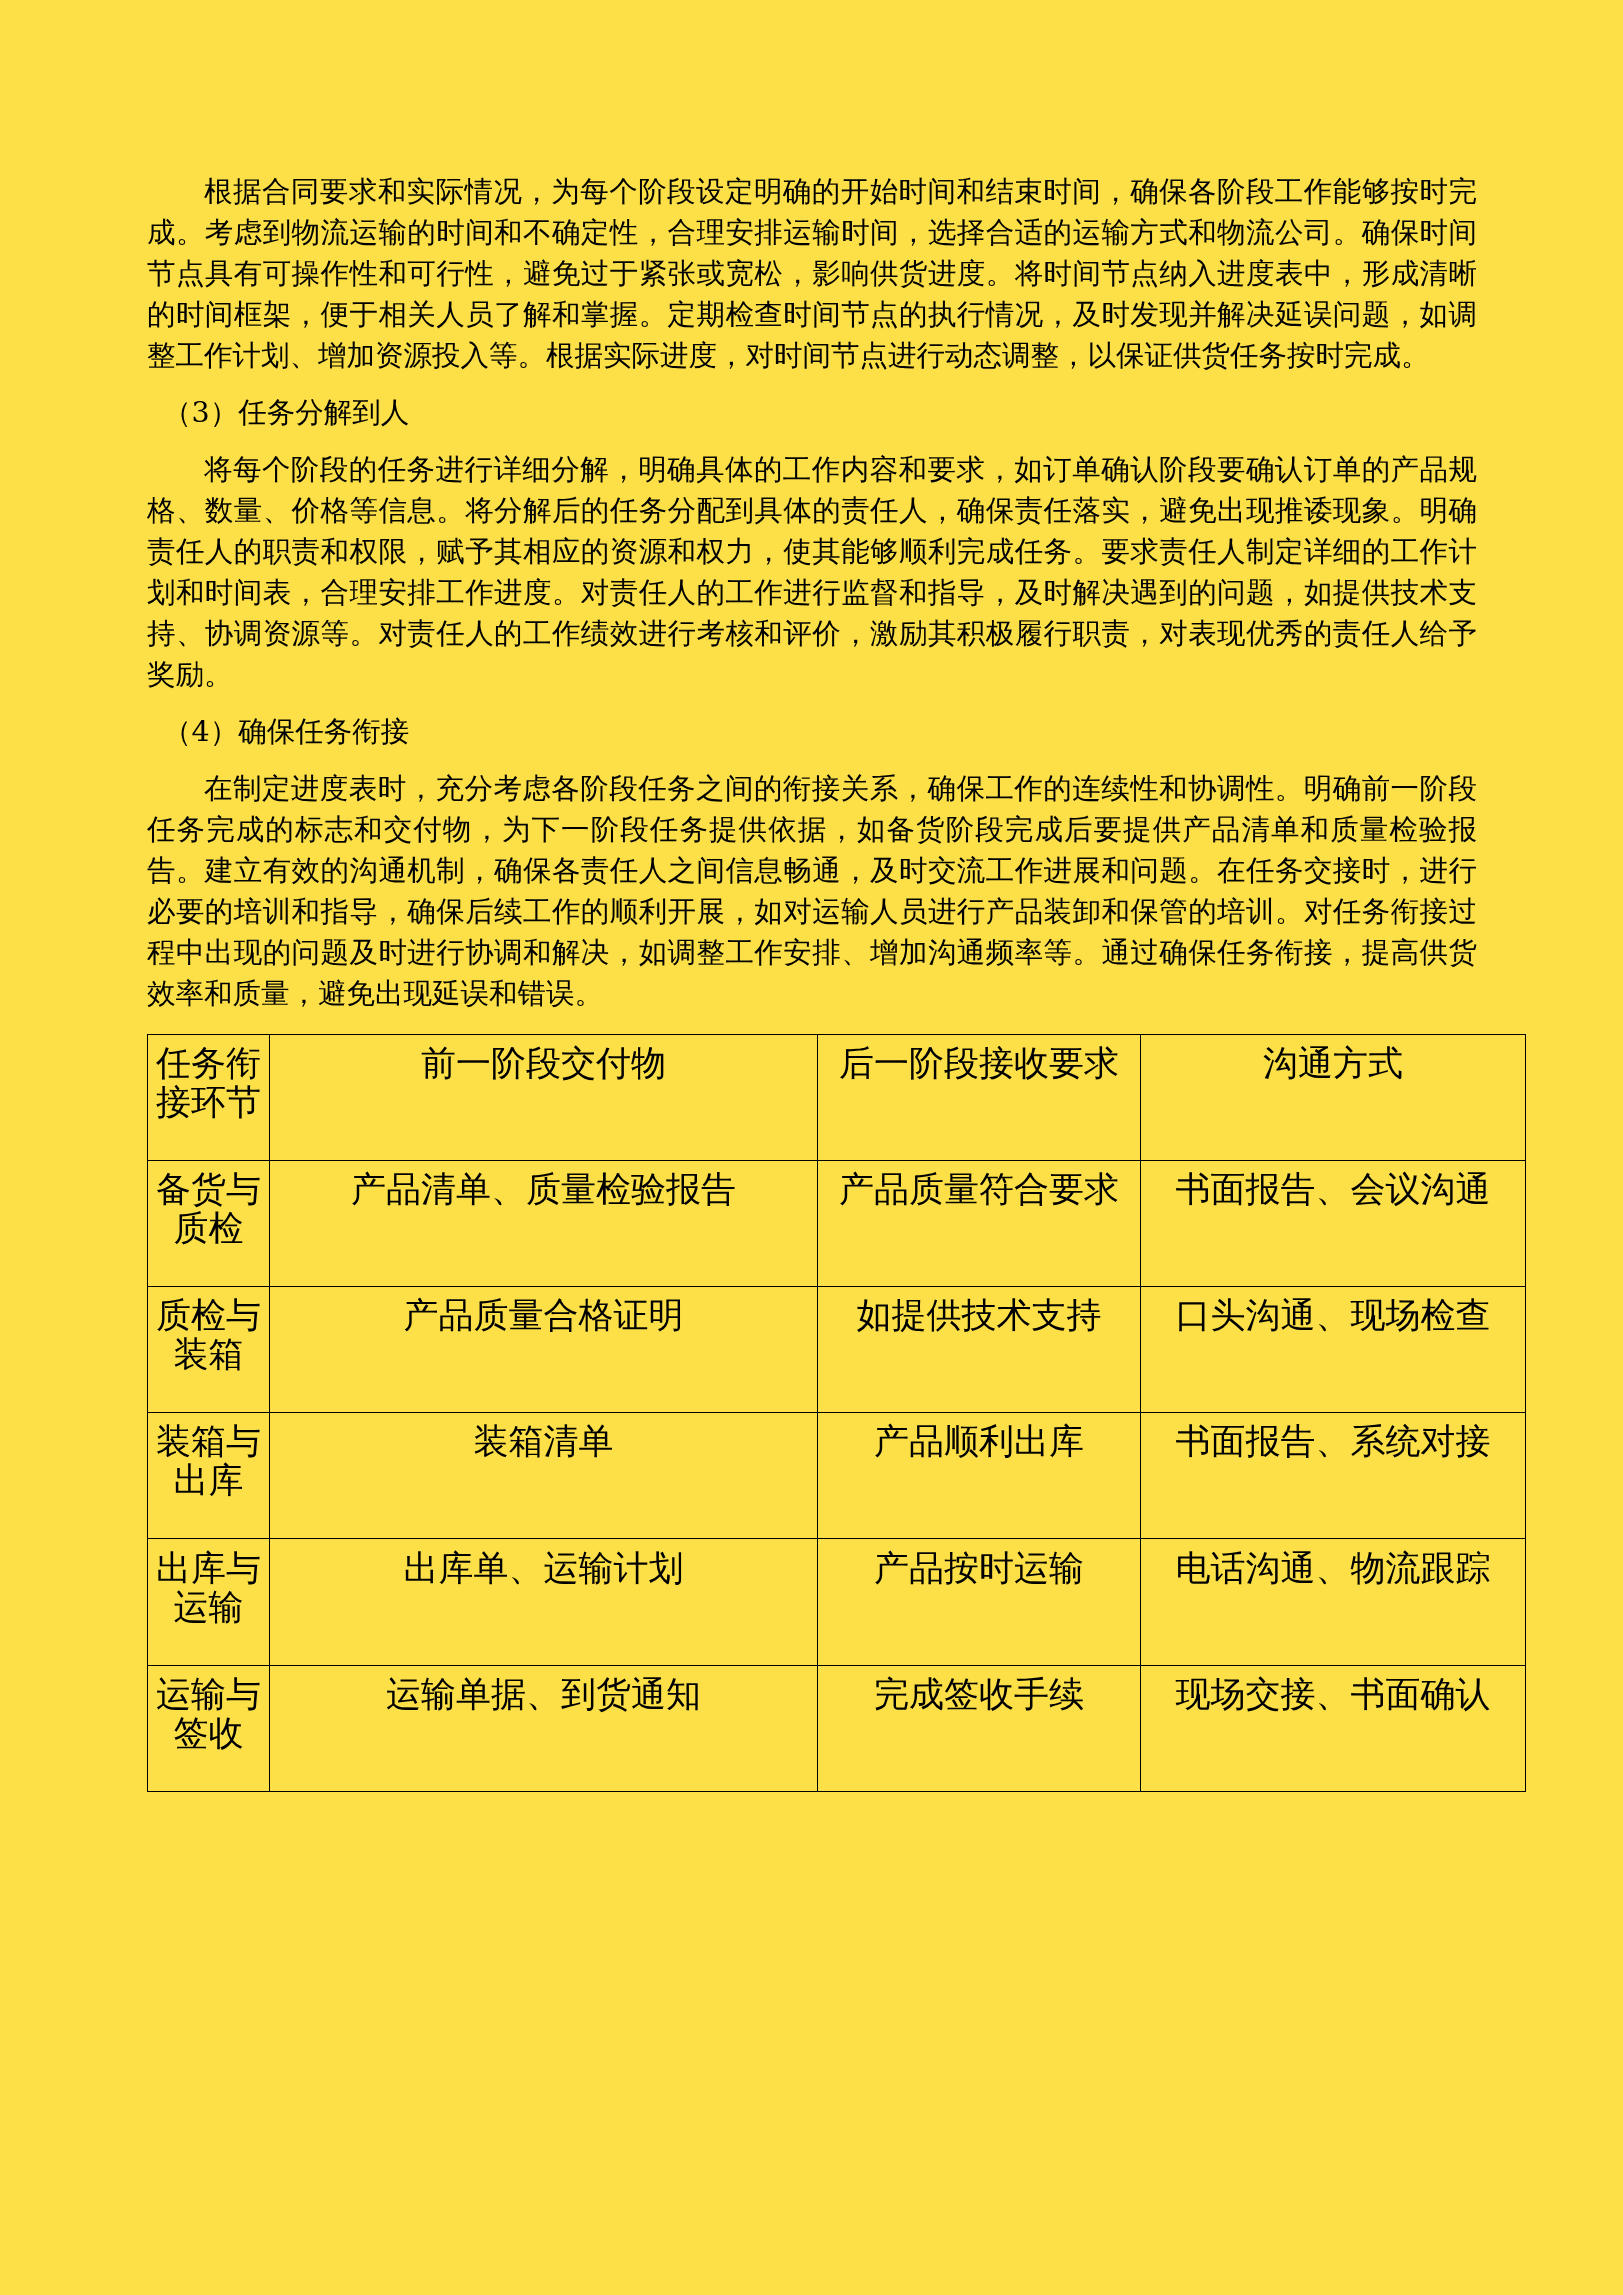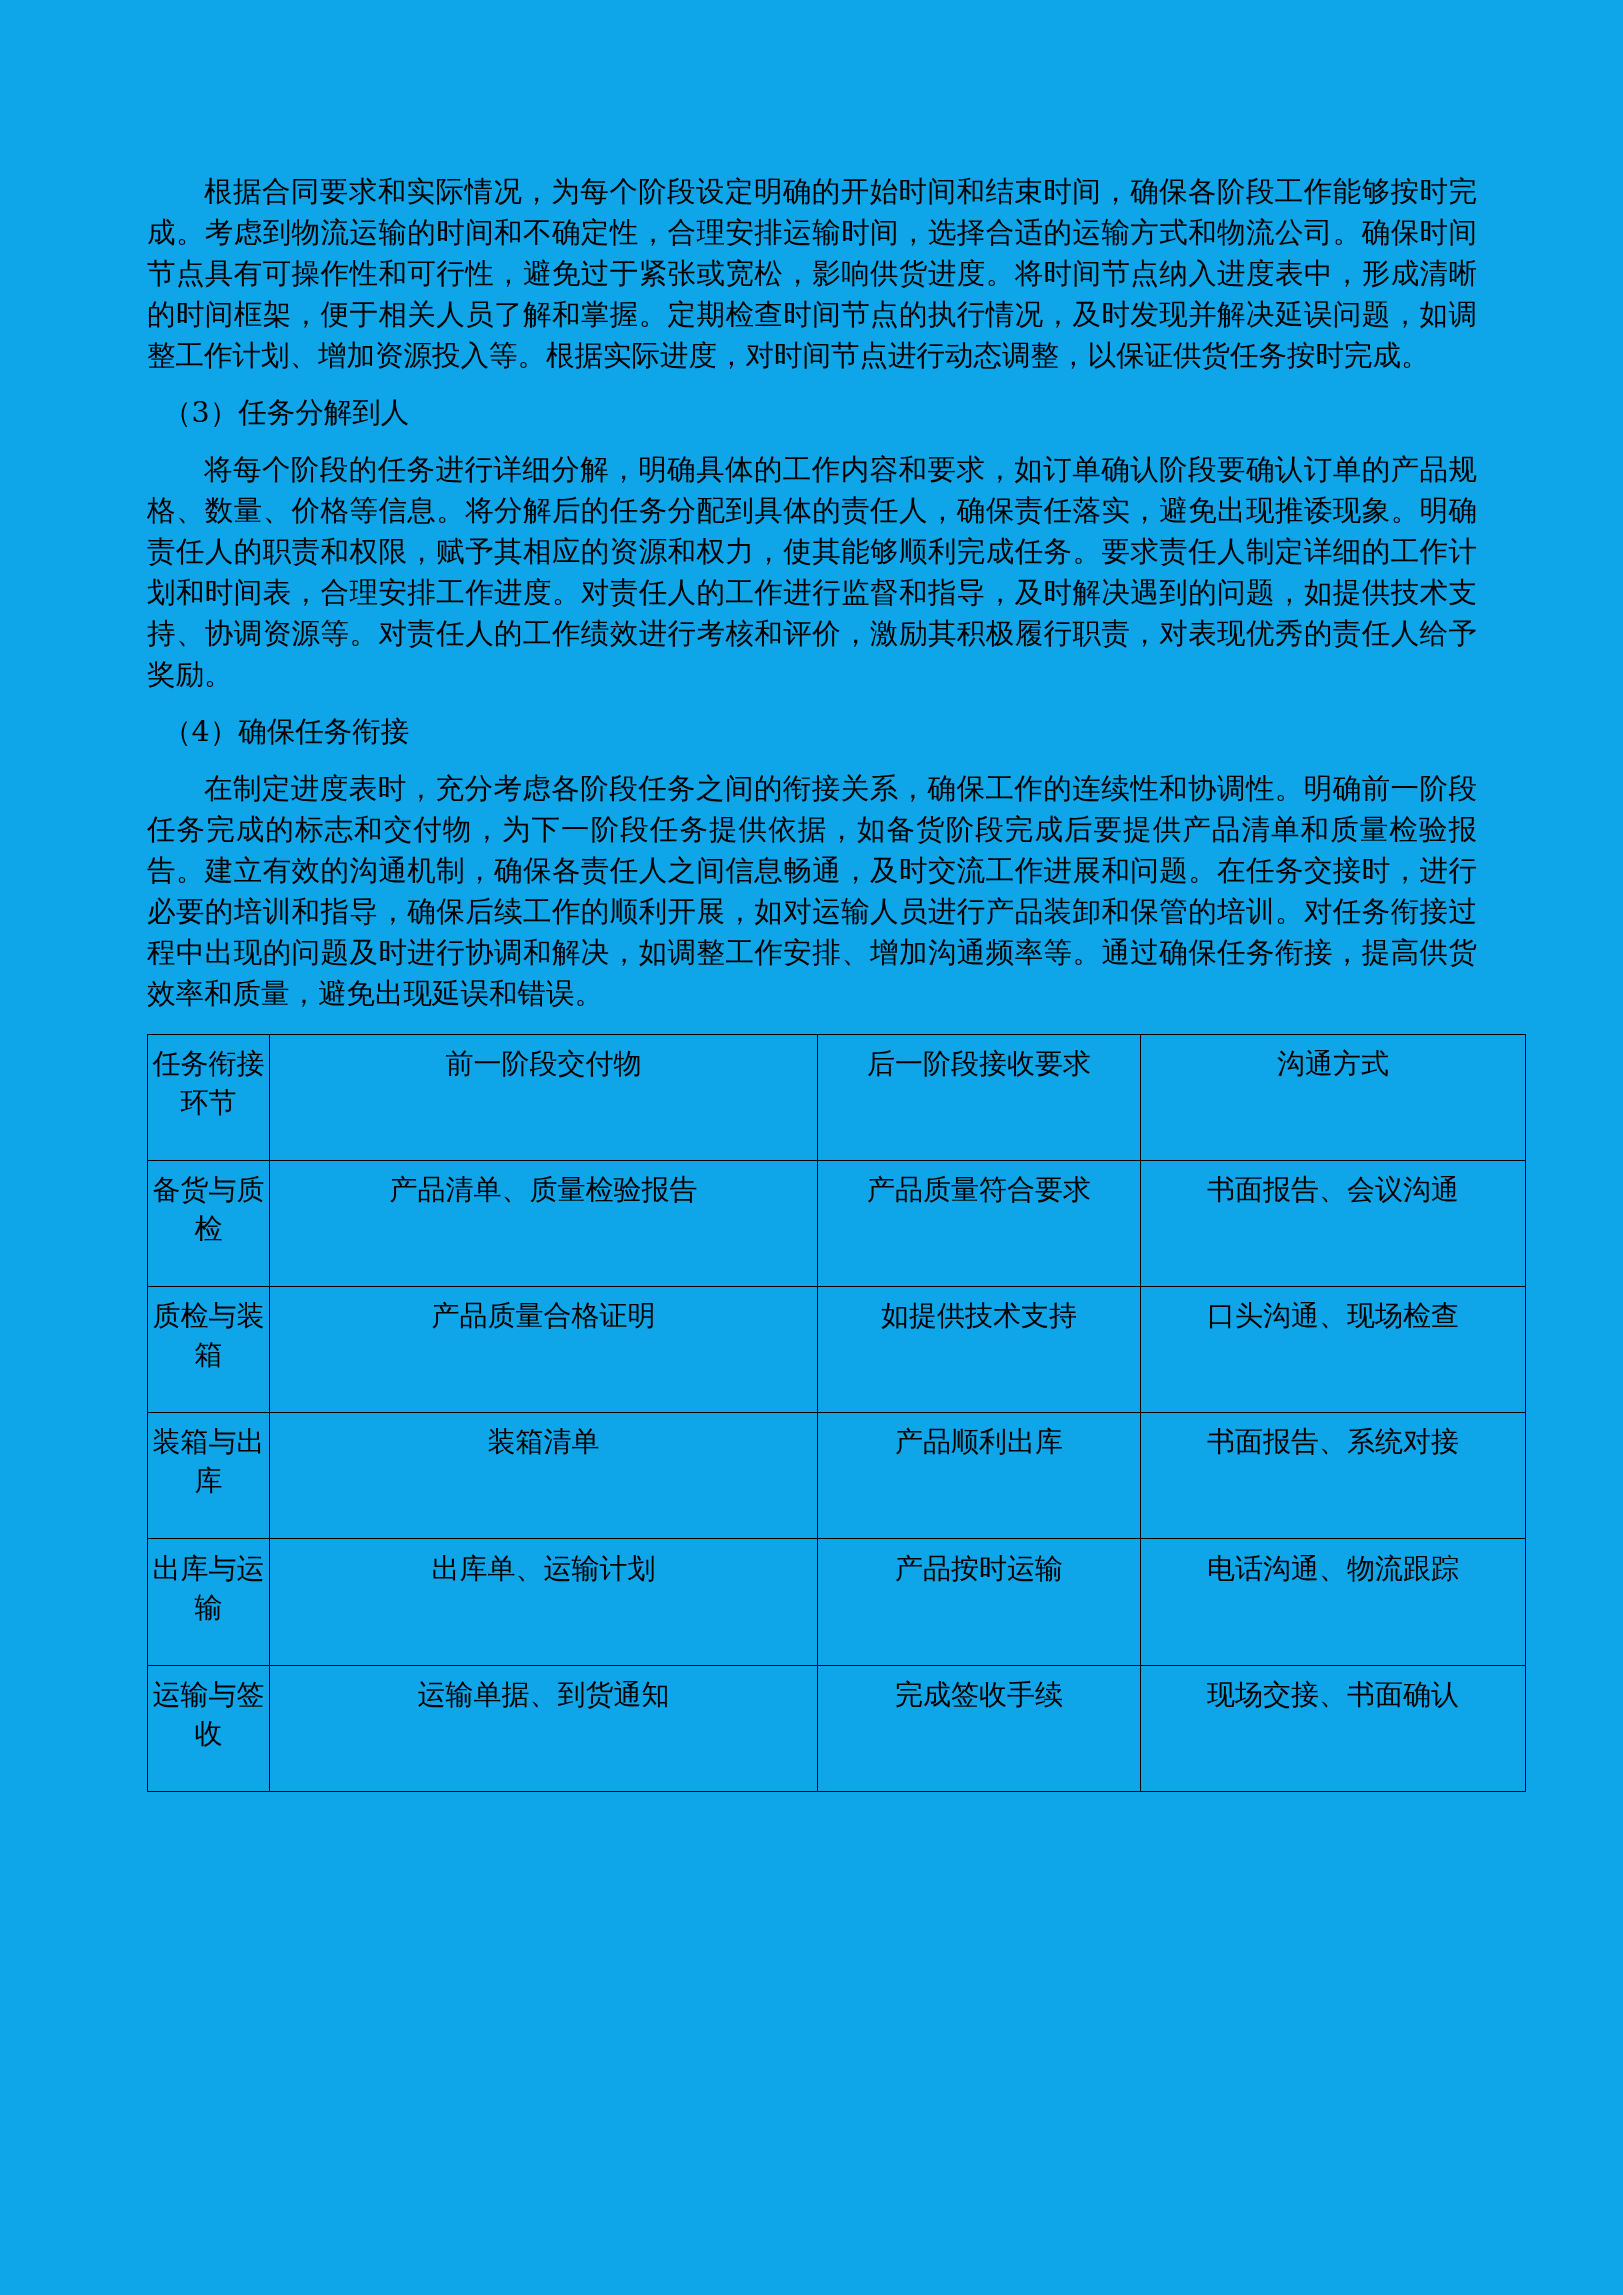--- a/index.html
+++ b/index.html
@@ -4,21 +4,21 @@
 <style>
   html, body {
     margin: 0;
     padding: 0;
     background: #ffffff;
   }
   .page {
     position: relative;
     width: 1623px;
     height: 2295px;
-    background: #0ea5e9;
+    background: #fde047;
     margin: 0 auto;
     overflow: hidden;
     font-family: "DejaVu Serif", "Liberation Serif", serif;
     color: #000000;
   }
   .content {
     position: absolute;
     left: 147px;
     top: 171px;
     width: 1330px;
@@ -44,21 +44,21 @@
   }
 
   table.link-table {
     border-collapse: collapse;
     width: 1330px;
     margin-top: 19.6px;
     table-layout: fixed;
   }
   table.link-table td {
     border: 1.7px solid #000000;
-    font-size: 28px;
+    font-size: 35px;
     line-height: 39px;
     text-align: center;
     vertical-align: top;
     padding: 9.2px 2.6px 38px 2.6px;
     font-family: "DejaVu Serif", "Liberation Serif", serif;
     height: 82px;
     box-sizing: border-box;
   }
   table.link-table td.c0 { width: 122px; }
   table.link-table td.c1 { width: 548px; }

